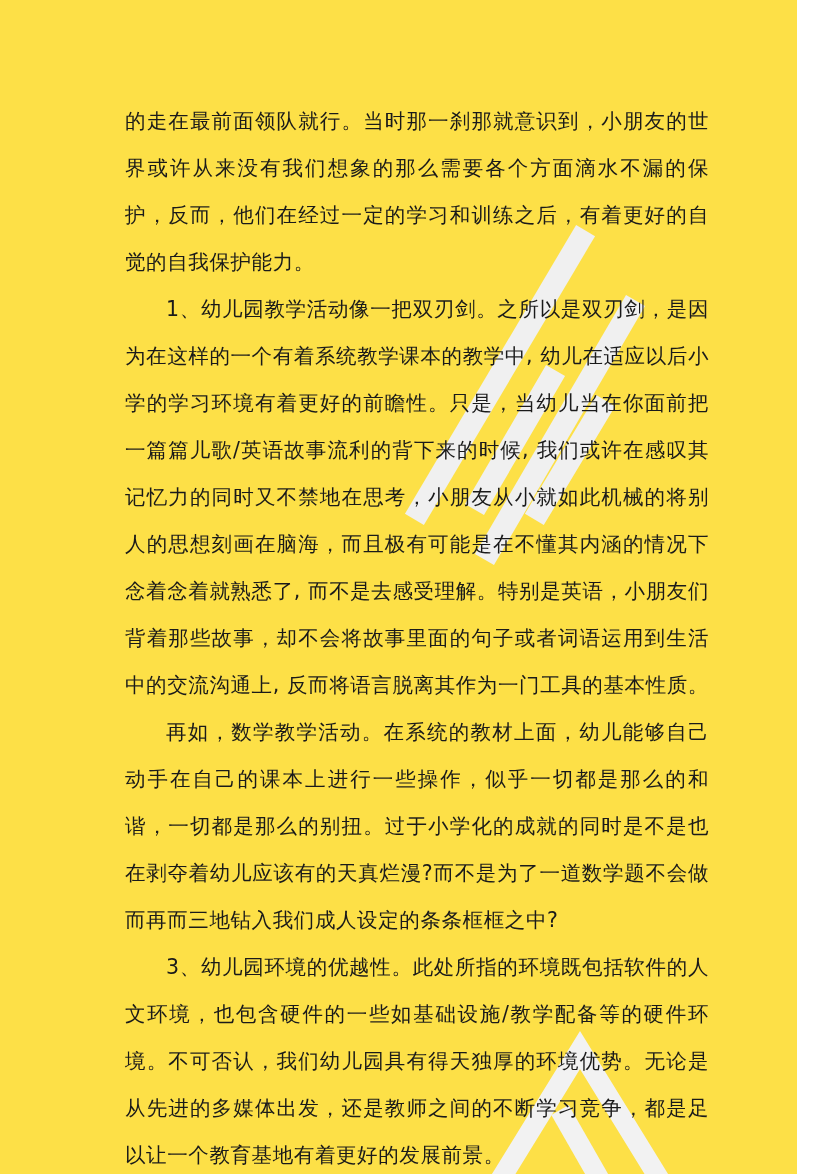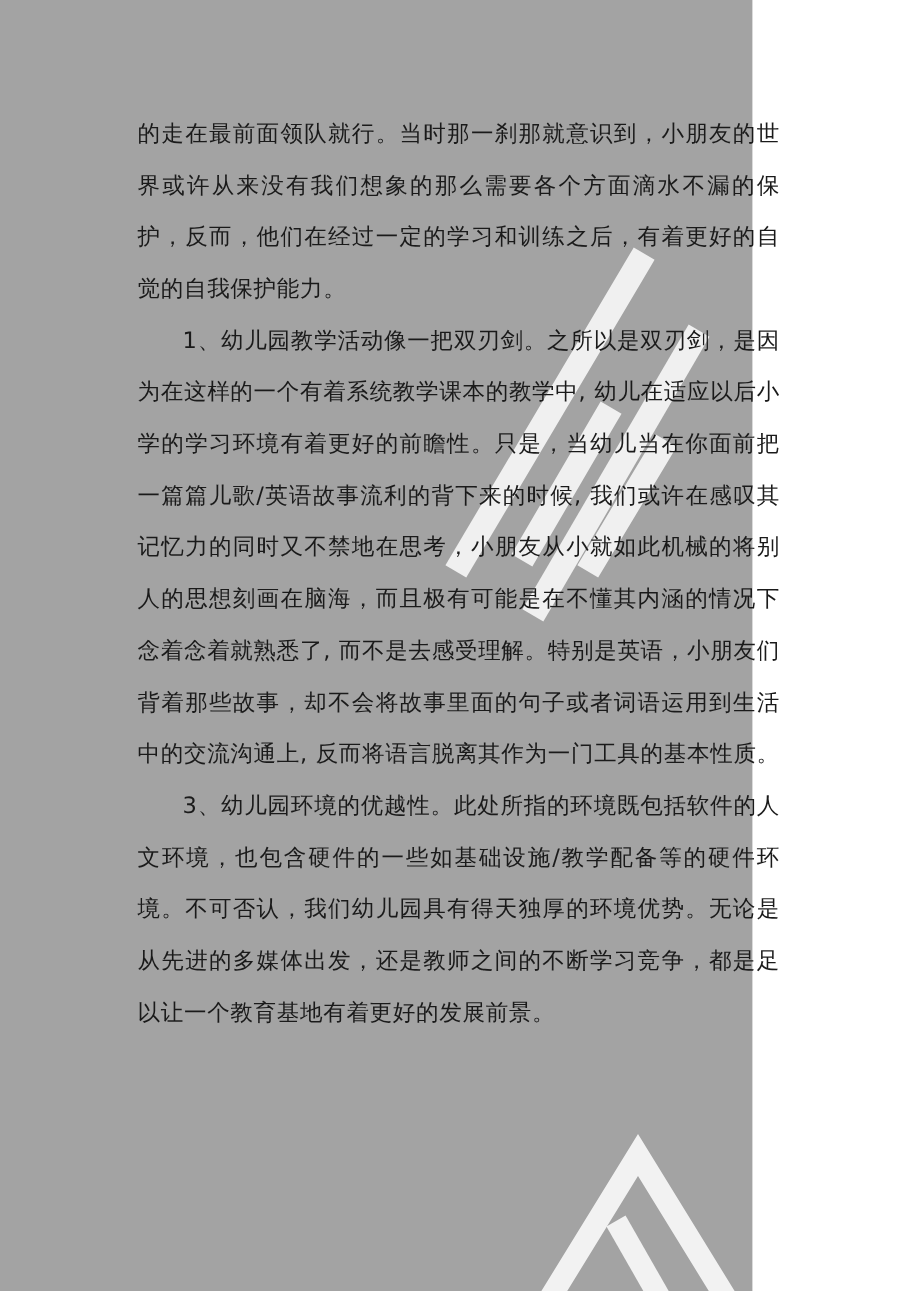--- a/index.html
+++ b/index.html
@@ -11,23 +11,23 @@
       width: 830px;
       height: 1174px;
       position: relative;
       overflow: hidden;
       font-family: "DejaVu Sans", "Liberation Sans", sans-serif;
       color: #1a1a1a;
     }
     .page {
       position: absolute;
       left: 0; top: 0;
-      width: 684px;
+      width: 797px;
       height: 1174px;
-      background: #a3a3a3;
+      background: #fde047;
     }
     .watermark {
       position: absolute;
       left: 330px;
       top: 180px;
       width: 400px;
       height: 1000px;
       pointer-events: none;
     }
     .content {
@@ -63,15 +63,16 @@
     </g>
     <g fill="none" stroke="#f2f2f2" stroke-width="20">
       <path d="M170 1000 L250 870 L330 1000"></path>
       <path d="M230 930 L270 1000"></path>
     </g>
   </svg>
 
   <div class="content">
     <p class="para">的走在最前面领队就行。当时那一刹那就意识到，小朋友的世界或许从来没有我们想象的那么需要各个方面滴水不漏的保护，反而，他们在经过一定的学习和训练之后，有着更好的自觉的自我保护能力。</p>
     <p class="para indent">1、幼儿园教学活动像一把双刃剑。之所以是双刃剑，是因为在这样的一个有着系统教学课本的教学中, 幼儿在适应以后小学的学习环境有着更好的前瞻性。只是，当幼儿当在你面前把一篇篇儿歌/英语故事流利的背下来的时候, 我们或许在感叹其记忆力的同时又不禁地在思考，小朋友从小就如此机械的将别人的思想刻画在脑海，而且极有可能是在不懂其内涵的情况下念着念着就熟悉了, 而不是去感受理解。特别是英语，小朋友们背着那些故事，却不会将故事里面的句子或者词语运用到生活中的交流沟通上, 反而将语言脱离其作为一门工具的基本性质。</p>
+    <p class="para indent">再如，数学教学活动。在系统的教材上面，幼儿能够自己动手在自己的课本上进行一些操作，似乎一切都是那么的和谐，一切都是那么的别扭。过于小学化的成就的同时是不是也在剥夺着幼儿应该有的天真烂漫?而不是为了一道数学题不会做而再而三地钻入我们成人设定的条条框框之中?</p>
     <p class="para indent">3、幼儿园环境的优越性。此处所指的环境既包括软件的人文环境，也包含硬件的一些如基础设施/教学配备等的硬件环境。不可否认，我们幼儿园具有得天独厚的环境优势。无论是从先进的多媒体出发，还是教师之间的不断学习竞争，都是足以让一个教育基地有着更好的发展前景。</p>
   </div>
 </div>
 
 </body></html>

